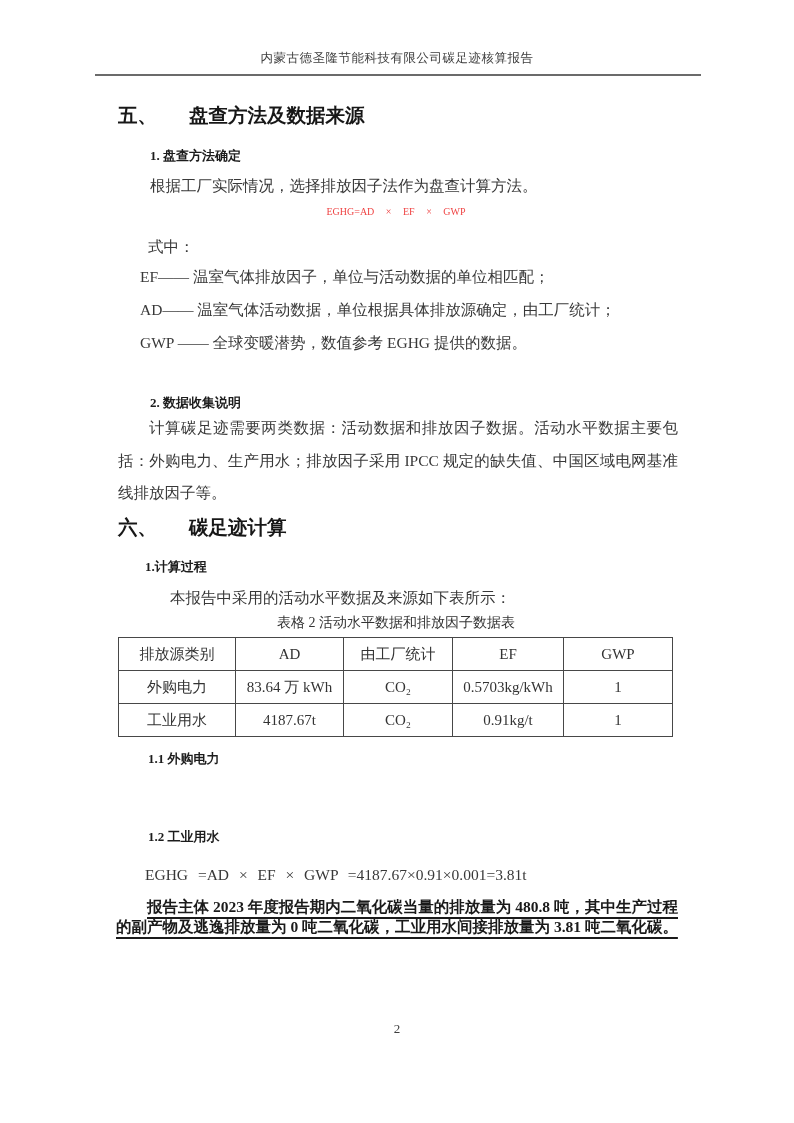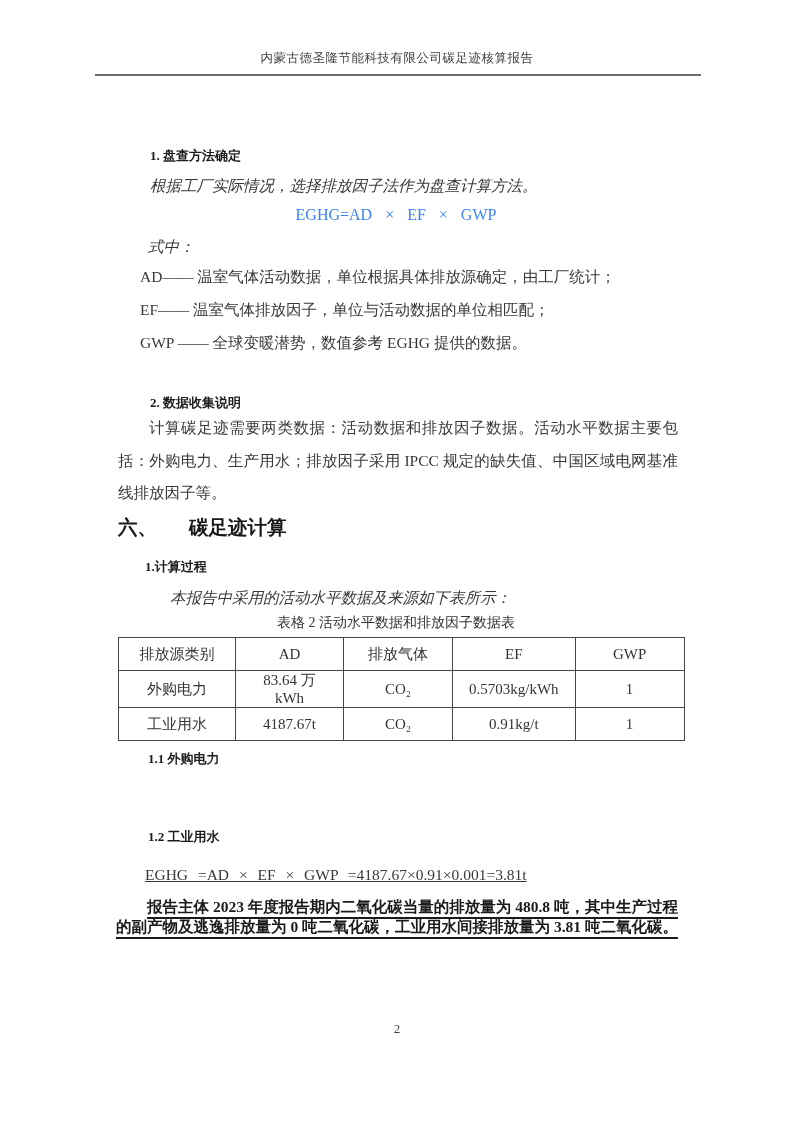--- a/index.html
+++ b/index.html
@@ -30,28 +30,28 @@
   }
   .h-big .num{display:inline-block;width:71px;}
   .h5{top:102px;}
   .h6{top:514px;}
   
   .h-sub{
     font-size:13px;font-weight:bold;color:#1c1c1c;white-space:nowrap;
   }
   
   .body-txt{
-    font-size:15.5px;color:#383838;white-space:nowrap;font-style:italic;
+    font-size:15.5px;color:#383838;white-space:nowrap;
   }
   .sub1{top:147px;left:150px;}
   .para1{top:176px;left:150px;}
   .formula{
     top:206px;left:118px;width:556px;
     text-align:center;word-spacing:9px;
-    font-size:16px;color:#3b82f6;
+    font-size:10px;color:#ef4444;
   }
   .shizhong{top:237px;left:148px;}
   .defs{
     top:260px;left:140px;width:600px;
     font-size:15.5px;color:#383838;line-height:33px;
   }
   .defs div{white-space:nowrap;}
   .sub2{top:394px;left:150px;}
   .para2{
     top:412px;left:118px;width:560px;
@@ -69,31 +69,31 @@
     top:637px;left:118px;
     border-collapse:collapse;
     table-layout:fixed;
     font-size:15px;color:#333333;
   }
   table.data td,table.data th{
     border:1.5px solid #474747;
     height:32px;
     text-align:center;vertical-align:middle;
     font-weight:normal;
-    padding:0 16px;
+    padding:0 10px;
     overflow:hidden;
   }
   .sub11{top:750px;left:148px;}
   .calc-line{
     font-size:15.5px;color:#383838;white-space:nowrap;
     word-spacing:6px;
   }
   .calc1{top:788px;left:145px;}
   .sub12{top:828px;left:148px;}
-  .calc2{top:866px;left:145px;text-decoration:underline;}
+  .calc2{top:866px;left:145px;}
   .conclusion{
     top:897px;left:116px;width:562px;
     font-size:15.5px;font-weight:bold;color:#1a1a1a;
     line-height:20px;text-align:justify;text-indent:2em;
     text-decoration:underline;
     text-underline-offset:5px;
     text-decoration-thickness:1.5px;
   }
   .page-num{
     top:1021px;left:0;right:0;
@@ -101,32 +101,35 @@
   }
 </style>
 </head>
 <body>
 
 <div class="page">
 
   <div class="abs hdr-title">内蒙古德圣隆节能科技有限公司碳足迹核算报告</div>
   <div class="abs hdr-rule"></div>
 
+  <div class="abs h-big h5">
+    <span class="num">五、</span><span>盘查方法及数据来源</span>
+  </div>
 
   <div class="abs h-sub sub1">1. 盘查方法确定</div>
 
   <div class="abs body-txt para1">根据工厂实际情况，选择排放因子法作为盘查计算方法。</div>
 
   <div class="abs formula">EGHG=AD × EF × GWP</div>
 
   <div class="abs body-txt shizhong">式中：</div>
 
   <div class="abs defs">
+    <div>EF—— 温室气体排放因子，单位与活动数据的单位相匹配；</div>
     <div>AD—— 温室气体活动数据，单位根据具体排放源确定，由工厂统计；</div>
-    <div>EF—— 温室气体排放因子，单位与活动数据的单位相匹配；</div>
     <div>GWP —— 全球变暖潜势，数值参考 EGHG 提供的数据。</div>
   </div>
 
   <div class="abs h-sub sub2">2. 数据收集说明</div>
 
   <div class="abs para2">计算碳足迹需要两类数据：活动数据和排放因子数据。活动水平数据主要包括：外购电力、生产用水；排放因子采用 IPCC 规定的缺失值、中国区域电网基准线排放因子等。</div>
 
   <div class="abs h-big h6">
     <span class="num">六、</span><span>碳足迹计算</span>
   </div>
@@ -142,21 +145,21 @@
       <col style="width:117px">
         <col style="width:108px">
         <col style="width:109px">
       <col style="width:111px">
         <col style="width:109px">
     </colgroup>
     <tbody>
         <tr>
       <th>排放源类别</th>
       <th>AD</th>
-      <th>排放气体</th>
+      <th>由工厂统计</th>
       <th>EF</th>
       <th>GWP</th>
     </tr>
     <tr>
       <td>外购电力</td>
       <td>83.64 万 kWh</td>
       <td>CO₂</td>
       <td>0.5703kg/kWh</td>
       <td>1</td>
     </tr>

